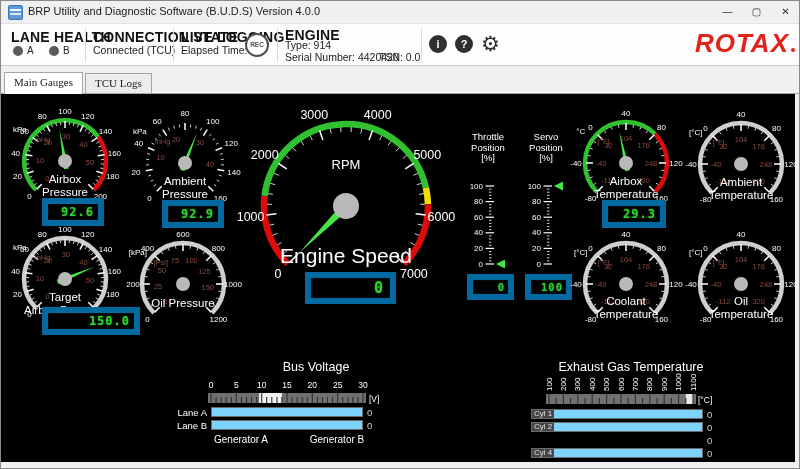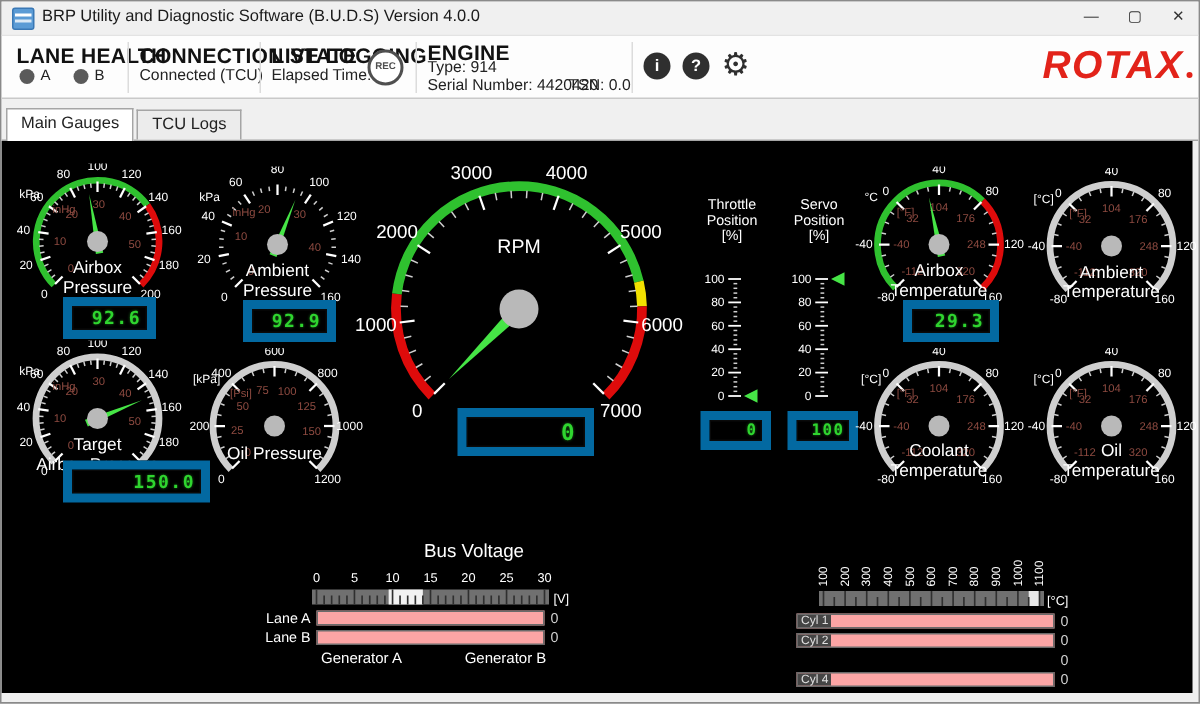--- a/index.html
+++ b/index.html
@@ -18,34 +18,34 @@
   .tb-label{font-size:14px;font-weight:bold;color:#111;letter-spacing:.2px;white-space:nowrap;}
   .tb-text{font-size:10.5px;color:#222;white-space:nowrap;}
   .lane-dot{width:10px;height:10px;border-radius:50%;background:#5a5a5a;}
   .lane-letter{font-size:10px;color:#222;}
   #rec-btn{width:24px;height:24px;border:2px solid #4f4f4f;border-radius:50%;box-sizing:border-box;text-align:center;line-height:20px;font-size:6.5px;font-weight:bold;color:#4f4f4f;background:#fff;cursor:pointer;}
   .tb-icon{width:18px;height:18px;border-radius:50%;background:#2f2f2f;color:#fff;text-align:center;line-height:18px;font-size:11px;font-weight:bold;cursor:pointer;}
   .tb-icon.gear{background:transparent;color:#2f2f2f;font-size:21px;line-height:17px;font-weight:normal;}
   #rotax-logo{right:10px;top:27px;font-size:26px;font-weight:bold;color:#e2231a;letter-spacing:1px;font-family:"Liberation Sans",sans-serif;font-style:italic;}
   #rotax-dot{right:4px;top:47px;width:4px;height:4px;background:#e2231a;border-radius:50%;}
   
-  #tabbar{left:0;top:65px;width:100%;height:28px;background:#f0f0f0;border-bottom:1px solid #a5a5a5;box-sizing:border-box;display:flex;align-items:flex-end;padding-left:3px;}
+  #tabbar{left:0;top:65px;width:100%;height:28px;background:#f0f0f0;border-bottom:1px solid #a5a5a5;box-sizing:border-box;display:flex;align-items:flex-end;padding-left:3px;font-family:Liberation Serif, serif;}
   .tab{background:#ececec;border:1px solid #a5a5a5;border-bottom:none;padding:3px 9px 4px;font-size:11px;color:#222;margin-right:2px;cursor:pointer;}
   .tab.active{background:#fff;padding-bottom:6px;margin-bottom:-1px;}
   
   #panel{left:0;top:93px;width:794px;height:368px;background:#000;}
   .g-title{color:#fff;font-size:11.5px;text-align:center;white-space:pre-line;line-height:13px;}
   .g-title.big{font-size:21px;line-height:22px;}
   .g-title.small{font-size:9.5px;line-height:10.5px;}
   .readout{background:#000;border:6px solid #0369a1;box-shadow:inset 0 0 0 1px #0a0a0a;color:#2fd52f;font-family:"DejaVu Sans Mono",monospace;font-weight:bold;text-align:right;letter-spacing:1px;text-shadow:0 0 2px rgba(47,213,47,.55);}
   .readout.sm{width:46px;height:16px;font-size:12px;line-height:16px;padding-right:4px;}
   .readout.tmp{width:48px;height:16px;font-size:12px;line-height:16px;padding-right:4px;}
   .readout.eng{width:74px;height:20px;font-size:15px;line-height:20px;padding-right:5px;letter-spacing:2px;}
   .readout.sl{width:32px;height:14px;font-size:10.5px;line-height:14px;padding-right:3px;}
-  .hbar{background:#fca5a5;border:1px solid #6b6b6b;box-sizing:border-box;height:10px;}
+  .hbar{background:#7dd3fc;border:1px solid #6b6b6b;box-sizing:border-box;height:10px;}
   .hbar .chip{display:inline-block;background:#454545;color:#e0e0e0;font-size:8px;line-height:8px;padding:0 2px;vertical-align:top;}
   .row-label{color:#fff;font-size:9.5px;text-align:right;}
   .row-value{color:#cfcfcf;font-size:9.5px;}
   .footer-label{color:#fff;font-size:10px;text-align:center;}
   svg text{font-family:"Liberation Sans",sans-serif;}
 </style>
 </head>
 <body>
 
 <div id="window">
@@ -392,20 +392,21 @@
       <text x="146.7" y="13.4" fill="#fff" font-size="12.5" text-anchor="middle" dominant-baseline="central">4000</text>
       <text x="196.3" y="52.9" fill="#fff" font-size="12.5" text-anchor="middle" dominant-baseline="central">5000</text>
       <text x="210.4" y="114.7" fill="#fff" font-size="12.5" text-anchor="middle" dominant-baseline="central">6000</text>
       <text x="182.9" y="171.9" fill="#fff" font-size="12.5" text-anchor="middle" dominant-baseline="central">7000</text>
       <text x="115" y="62" fill="#fff" font-size="13" text-anchor="middle" dominant-baseline="central">RPM</text>
       <g transform="rotate(-225 115 104)">
         <polygon points="181,104 105,99 105,109" fill="#46e546"></polygon>
       </g>
       <circle cx="115" cy="104" r="13" fill="#b9b9b9"></circle>
     </svg>
+  <div class="abs g-title big" style="left:230px;top:244px;width:230px;">Engine Speed</div>
   <div class="abs readout eng" style="left:304px;top:271px;">0</div>
 
   <div class="abs g-title small" style="left:455px;top:131px;width:64px;">Throttle
 Position
 [%]</div>
   <svg class="abs" style="left:463px;top:179px;" width="52" height="96">
       <line x1="25" y1="80.9" x2="27.5" y2="80.9" stroke="#cfcfcf" stroke-width="1"></line>
       <line x1="25" y1="77.8" x2="27.5" y2="77.8" stroke="#cfcfcf" stroke-width="1"></line>
       <line x1="25" y1="74.6" x2="27.5" y2="74.6" stroke="#cfcfcf" stroke-width="1"></line>
       <line x1="25" y1="71.5" x2="27.5" y2="71.5" stroke="#cfcfcf" stroke-width="1"></line>
@@ -724,20 +725,21 @@
     </svg>
   <div class="abs row-label" style="left:150px;top:406px;width:56px;">Lane A</div>
   <div class="abs hbar" style="left:210px;top:406px;width:152px;"></div>
   <div class="abs row-value" style="left:366px;top:406px;">0</div>
   <div class="abs row-label" style="left:150px;top:419px;width:56px;">Lane B</div>
   <div class="abs hbar" style="left:210px;top:419px;width:152px;"></div>
   <div class="abs row-value" style="left:366px;top:419px;">0</div>
   <div class="abs footer-label" style="left:194px;top:433px;width:92px;">Generator A</div>
   <div class="abs footer-label" style="left:290px;top:433px;width:92px;">Generator B</div>
 
+  <div class="abs g-title" style="left:538px;top:360px;width:184px;font-size:12.5px;">Exhaust Gas Temperature</div>
   <svg class="abs" style="left:538px;top:370px;" width="184" height="36">
       <rect x="7" y="23" width="150" height="10" fill="#707070"></rect>
       <rect x="146.8" y="23" width="7.199999999999989" height="10" fill="#e8e8e8"></rect>
       <line x1="10" y1="23" x2="10" y2="33" stroke="#2f2f2f" stroke-width="1.1"></line>
       <line x1="17.2" y1="27" x2="17.2" y2="33" stroke="#2f2f2f" stroke-width="1.1"></line>
       <line x1="24.4" y1="23" x2="24.4" y2="33" stroke="#2f2f2f" stroke-width="1.1"></line>
       <line x1="31.6" y1="27" x2="31.6" y2="33" stroke="#2f2f2f" stroke-width="1.1"></line>
       <line x1="38.8" y1="23" x2="38.8" y2="33" stroke="#2f2f2f" stroke-width="1.1"></line>
       <line x1="46" y1="27" x2="46" y2="33" stroke="#2f2f2f" stroke-width="1.1"></line>
       <line x1="53.2" y1="23" x2="53.2" y2="33" stroke="#2f2f2f" stroke-width="1.1"></line>

